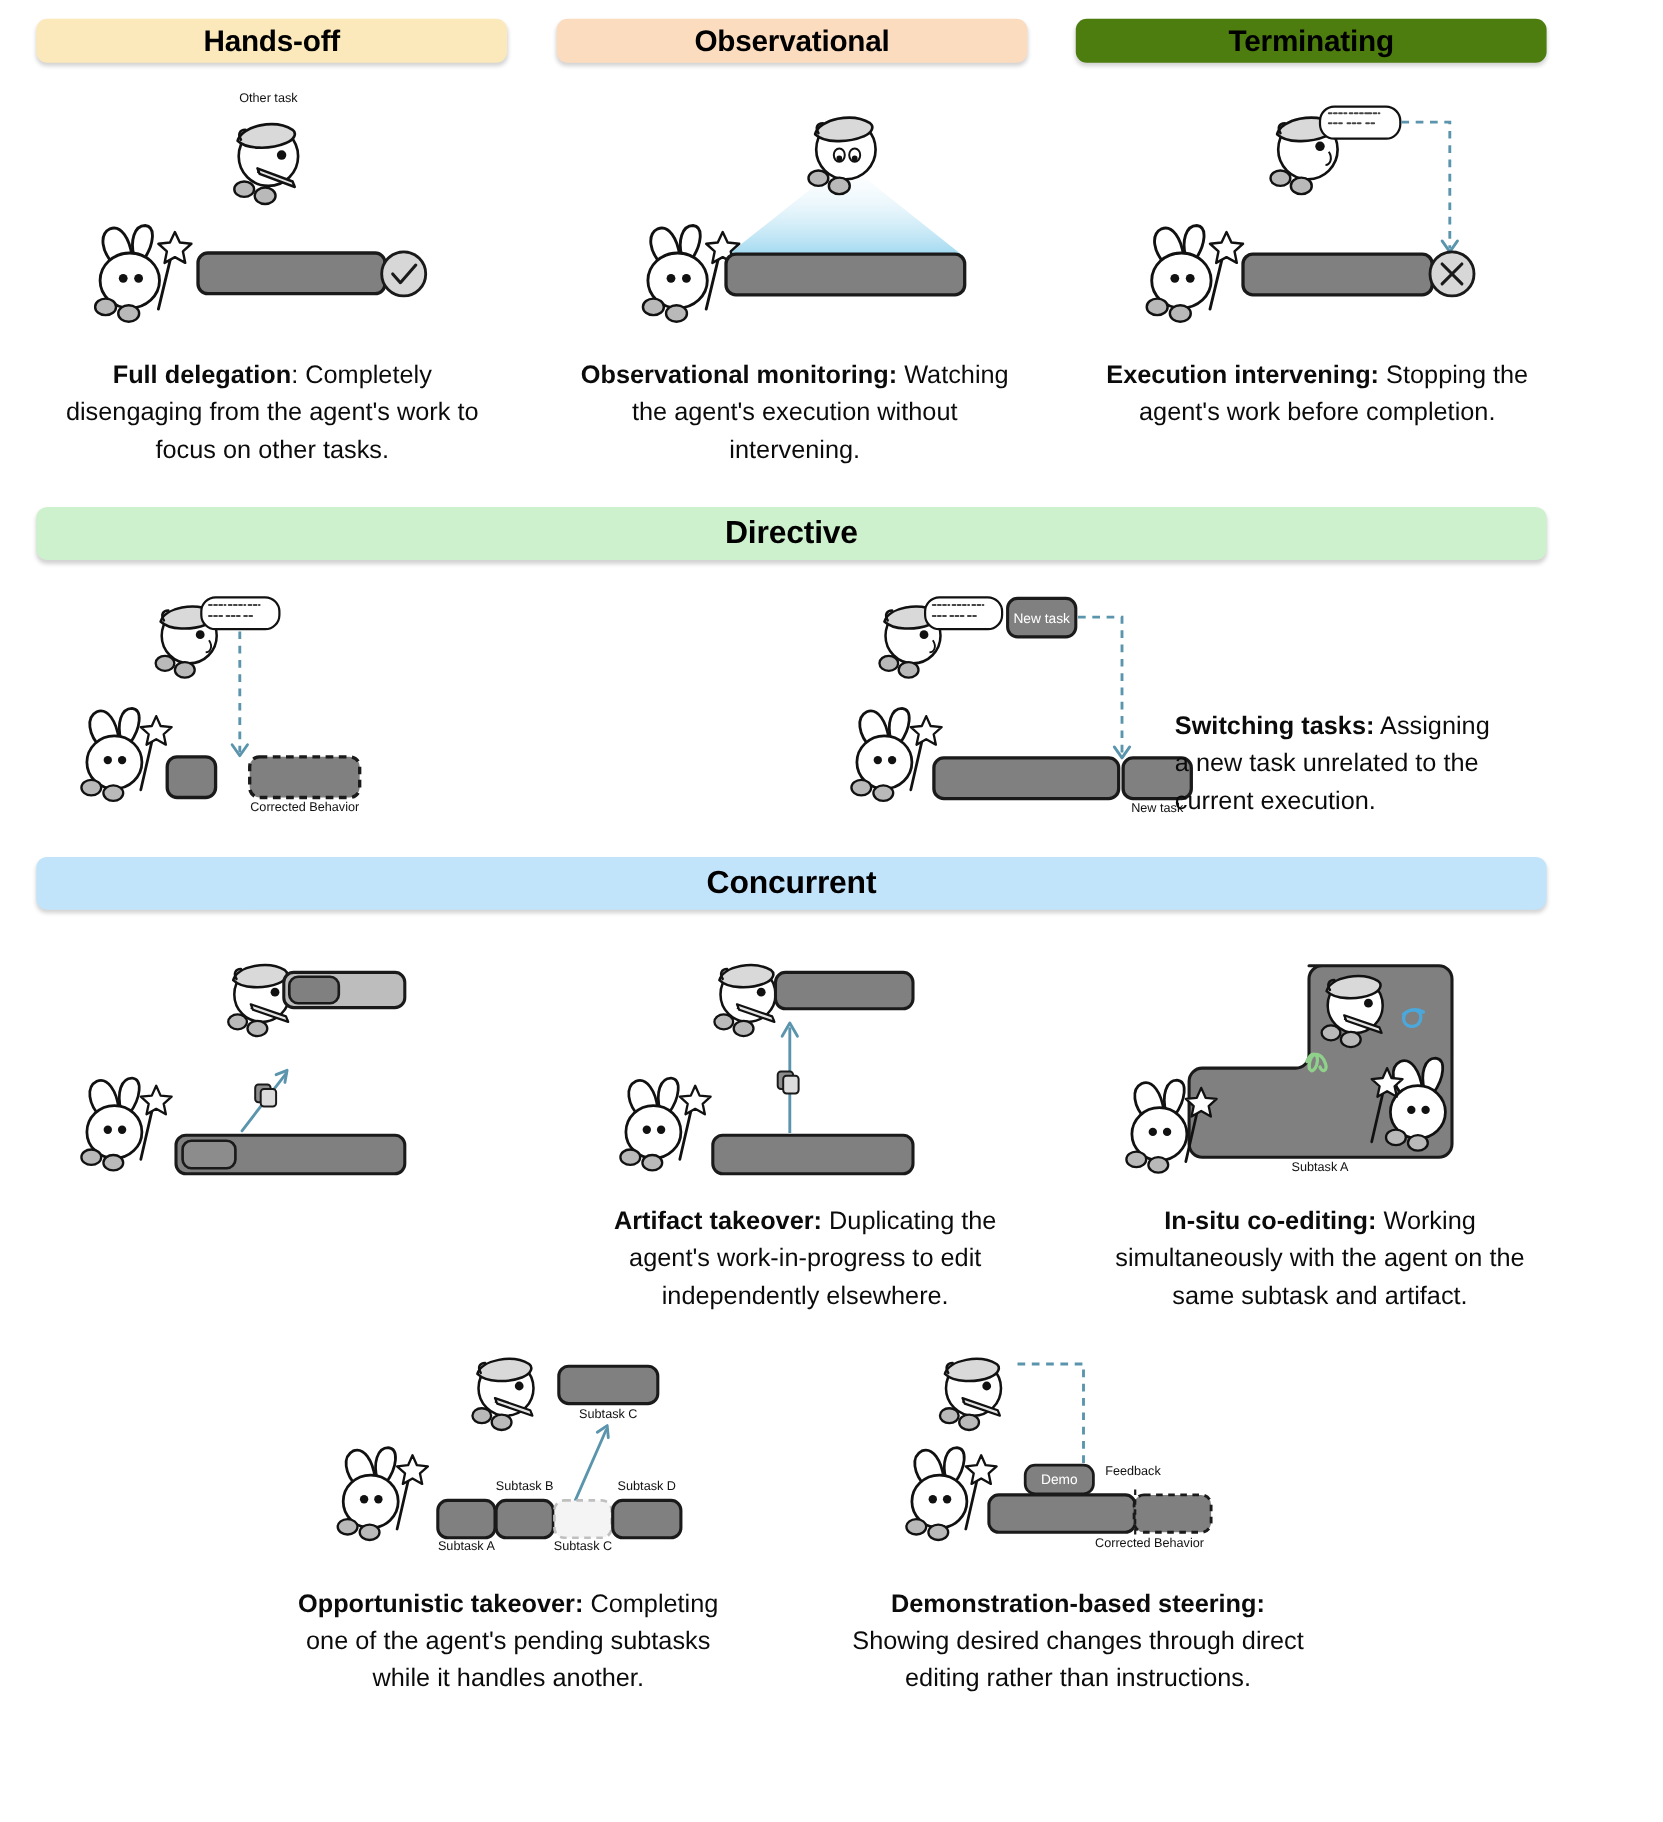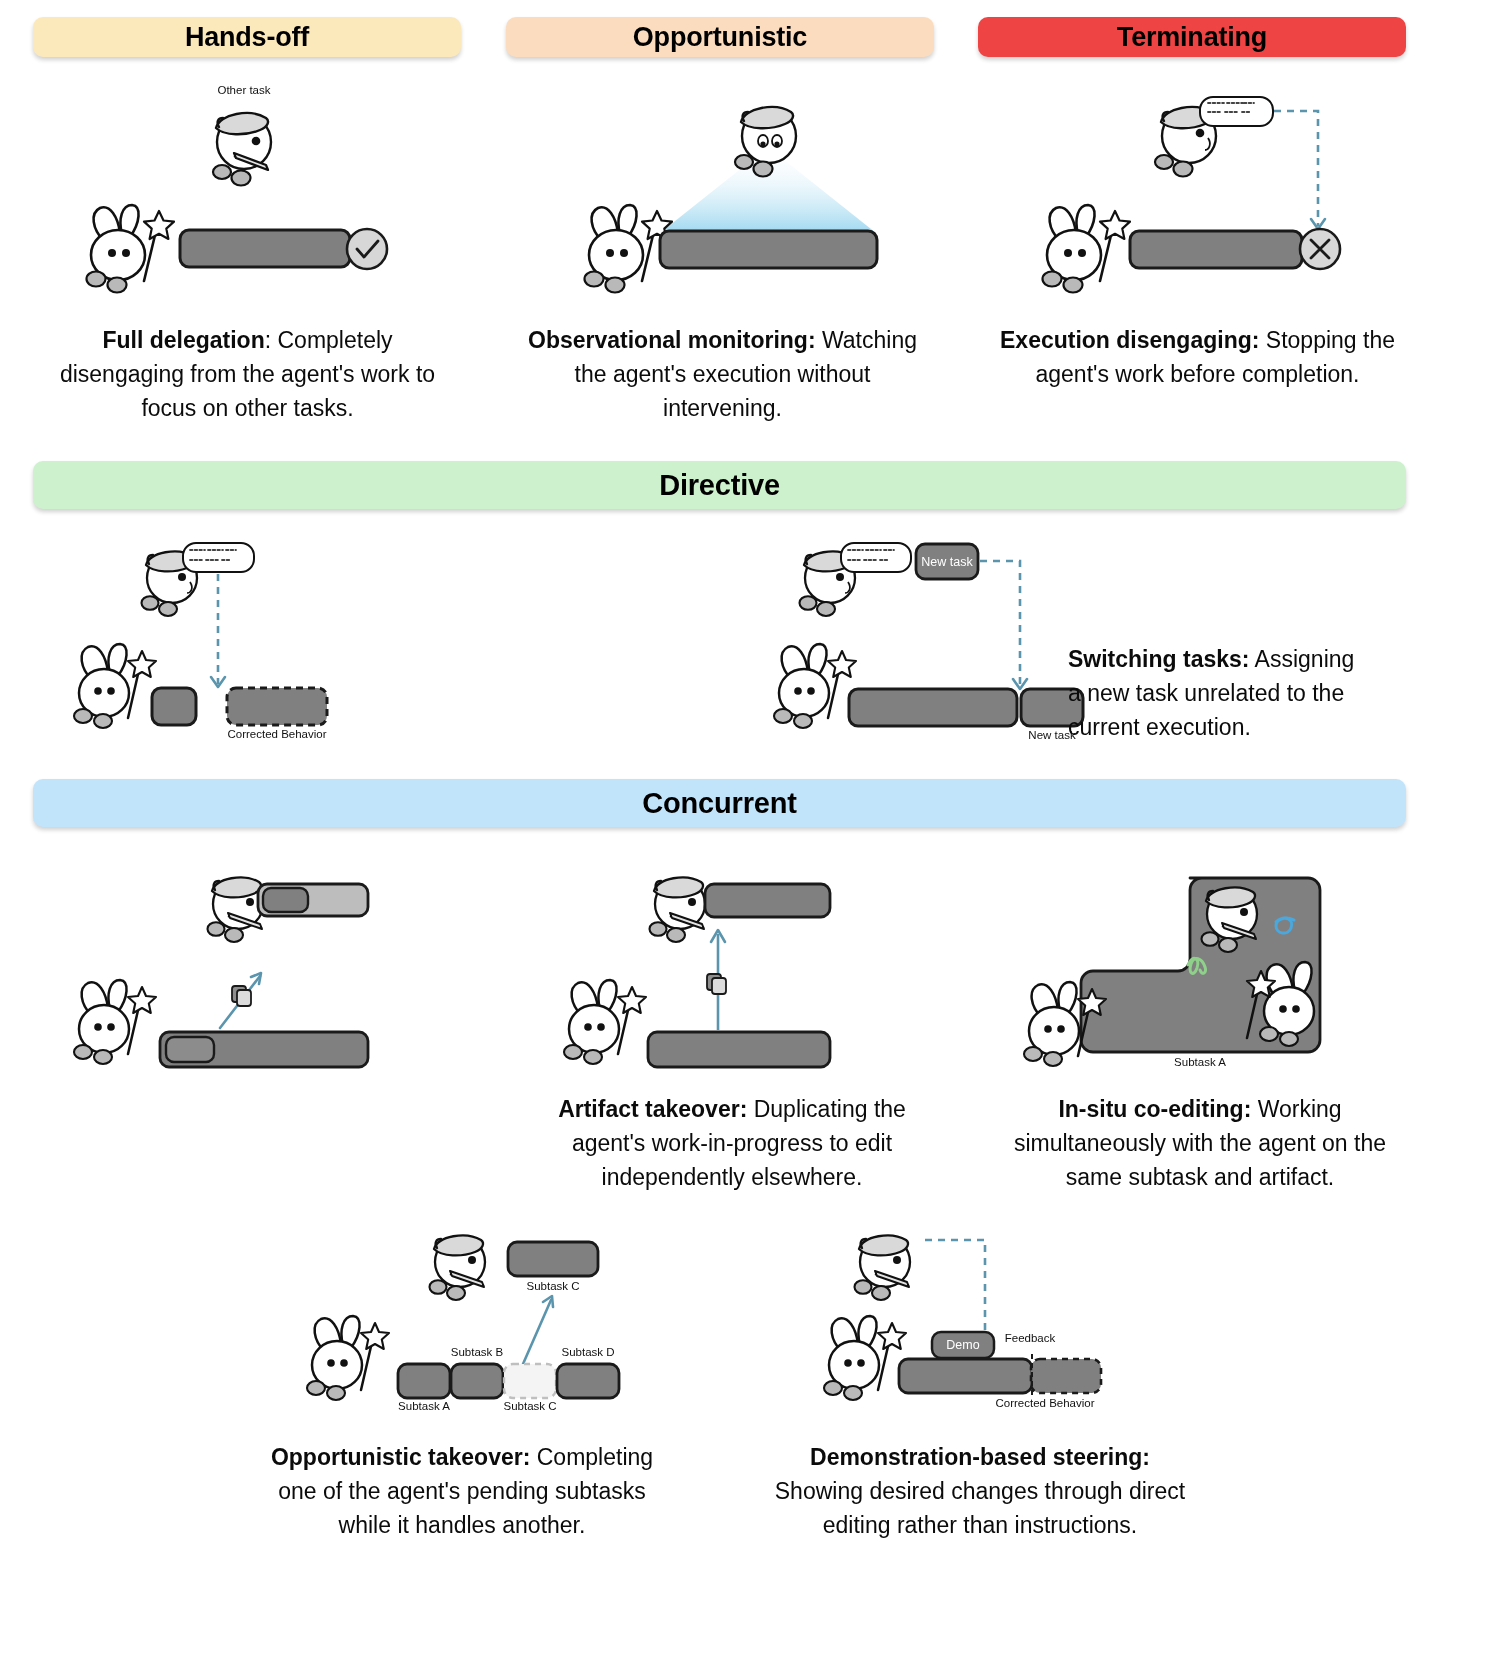--- a/index.html
+++ b/index.html
@@ -61,23 +61,23 @@
 </style>
 </head>
 <body>
 
 <div class="page">
 
   <div class="banner small" style="left:33px; top:17px; width:428px; background:#fce9bb;">
     <span>Hands-off</span>
   </div>
   <div class="banner small" style="left:506px; top:17px; width:428px; background:#fcdcbe;">
-    <span>Opportunistic</span>
-  </div>
-  <div class="banner small" style="left:978px; top:17px; width:428px; background:#ef4444;">
+    <span>Observational</span>
+  </div>
+  <div class="banner small" style="left:978px; top:17px; width:428px; background:#4d7c0f;">
     <span>Terminating</span>
   </div>
 
   <div class="scene" style="left:60px; top:88px; width:380px; height:220px;">
     <svg width="380" height="220" viewBox="0 0 380 220">
 
       <g transform="translate(150,18)">
 
         <ellipse cx="34" cy="36" rx="27" ry="27" fill="#fff" stroke="#111" stroke-width="2.4"></ellipse>
 
@@ -200,21 +200,21 @@
       <rect x="100" y="143" width="172" height="37" rx="9" fill="#808080" stroke="#1a1a1a" stroke-width="3"></rect>
 
       <g>
         <circle cx="290" cy="161" r="20" fill="#d7d7d7" stroke="#1a1a1a" stroke-width="2.6"></circle>
         <path d="M281 152 L299 170 M299 152 L281 170" stroke="#1a1a1a" stroke-width="2.8" stroke-linecap="round"></path>
       </g>
     </svg>
   </div>
 
   <div class="caption" style="left:990px; top:323px; width:415px;">
-    <b>Execution disengaging:</b><span> Stopping the agent's work before completion.</span>
+    <b>Execution intervening:</b><span> Stopping the agent's work before completion.</span>
   </div>
 
   <div class="banner wide" style="left:33px; top:461px; width:1373px; background:#cdf0cd;">
     <span>Directive</span>
   </div>
 
   <div class="scene" style="left:70px; top:538px; width:330px; height:200px;">
     <svg width="330" height="200" viewBox="0 0 330 200">
 
       <g transform="translate(72,8)">

